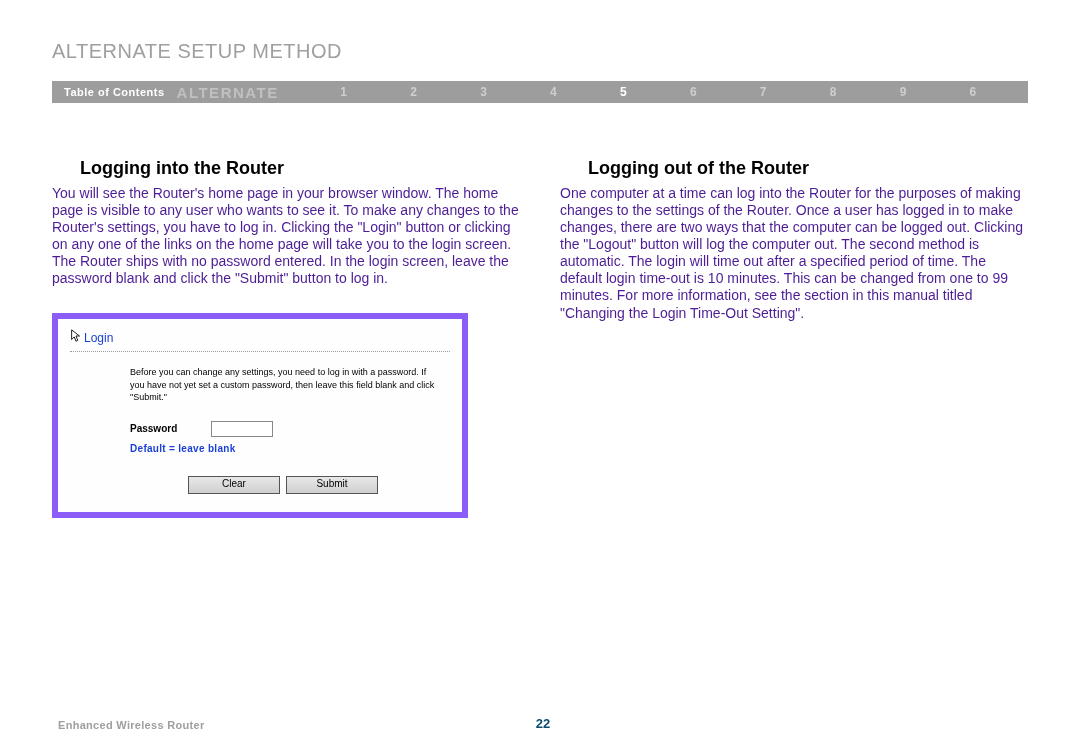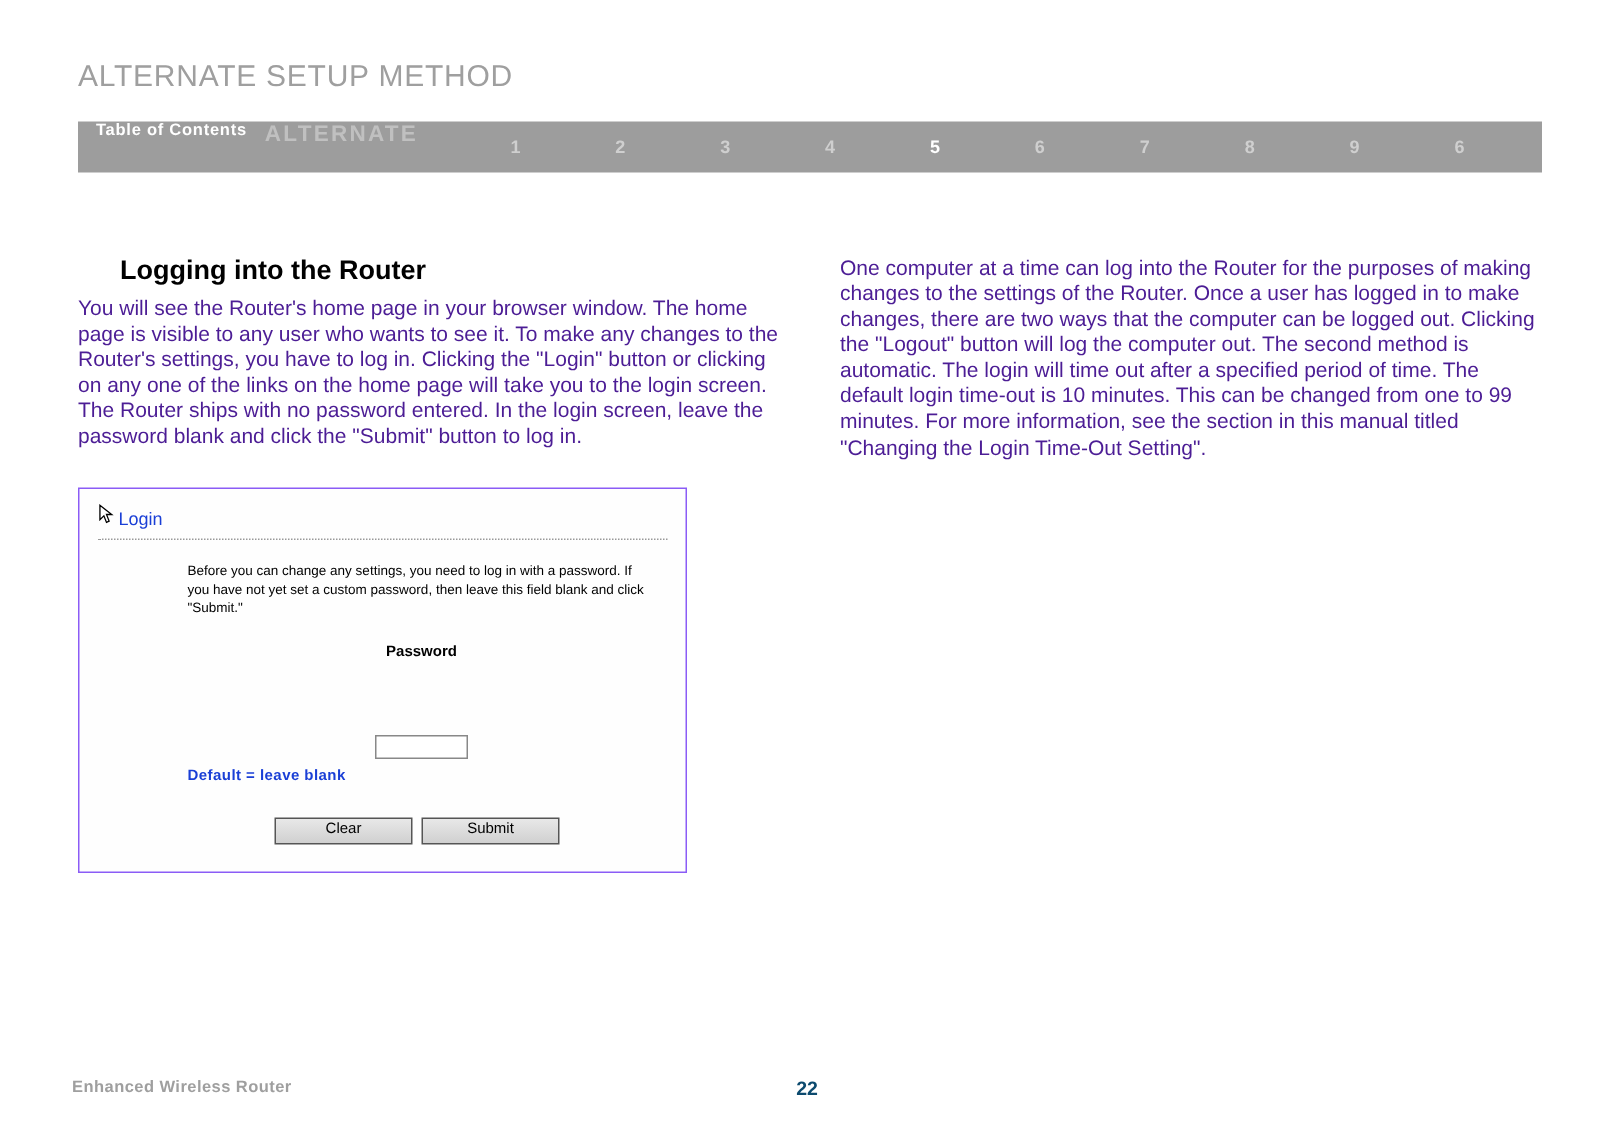--- a/index.html
+++ b/index.html
@@ -17,22 +17,23 @@
   }
   .page-title {
     font-size: 20px;
     font-weight: normal;
     letter-spacing: 0.5px;
     color: #9f9f9f;
     margin-bottom: 18px;
   }
   .nav-bar {
     background: #9d9d9d;
-    height: 34px;
-    display: flex;
+    height: 22px;
+    display: flex;
+    align-items: center;
     font-size: 11px;
     font-weight: bold;
     color: #fff;
   }
   .nav-toc {
     padding: 0 12px;
     letter-spacing: 0.5px;
   }
   .nav-sections-label {
     font-size: 15px;
@@ -70,21 +71,21 @@
     font-weight: bold;
     margin-bottom: 6px;
     margin-left: 28px;
   }
   .body-text {
     font-size: 14px;
     line-height: 1.22;
     color: #4c1d95;
   }
   .login-panel {
-    border: 1px solid #8b5cf6;
+    border: 6px solid #8b5cf6;
     margin-top: 26px;
     width: 380px;
     padding: 10px 12px 18px 12px;
     position: relative;
     background: #fefefe;
   }
   .login-title-row {
     display: flex;
     align-items: center;
     gap: 2px;
@@ -109,23 +110,22 @@
   }
   .login-desc {
     font-size: 9px;
     line-height: 1.35;
     color: #000;
     margin-bottom: 18px;
   }
   .pwd-row {
     display: flex;
     align-items: center;
-    gap: 50px;
+    gap: 34px;
     margin-bottom: 6px;
-    flex-direction: column;
   }
   .pwd-label {
     font-size: 10px;
     font-weight: bold;
   }
   .pwd-input {
     border: 1px solid #888;
     width: 60px;
     height: 14px;
     background: #fff;
@@ -149,24 +149,24 @@
     border: 1px solid #555;
     font-size: 10px;
     text-align: center;
     line-height: 14px;
     color: #000;
     cursor: pointer;
   }
   .footer {
     position: absolute;
     bottom: 25px;
-    left: 48px;
+    left: 58px;
     right: 52px;
     display: flex;
-    align-items: center;
+    align-items: flex-end;
     font-size: 11px;
   }
   .footer-product {
     color: #9f9f9f;
     font-weight: bold;
     letter-spacing: 0.3px;
   }
   .footer-page {
     position: absolute;
     left: 50%;
@@ -223,20 +223,21 @@
           <div class="default-hint">Default = leave blank</div>
           <div class="btn-row">
             <div class="btn">Clear</div>
             <div class="btn">Submit</div>
           </div>
         </div>
       </div>
     </div>
 
     <div class="col">
+      <div class="section-heading">Logging out of the Router</div>
       <div class="body-text">One computer at a time can log into the Router for the purposes of making changes to the settings of the Router. Once a user has logged in to make changes, there are two ways that the computer can be logged out. Clicking the "Logout" button will log the computer out. The second method is automatic. The login will time out after a specified period of time. The default login time-out is 10 minutes. This can be changed from one to 99 minutes. For more information, see the section in this manual titled "Changing the Login Time-Out Setting".</div>
     </div>
   </div>
 </div>
 
 <div class="footer">
   <span class="footer-product">Enhanced Wireless Router</span>
   <span class="footer-page">22</span>
 </div>
 

